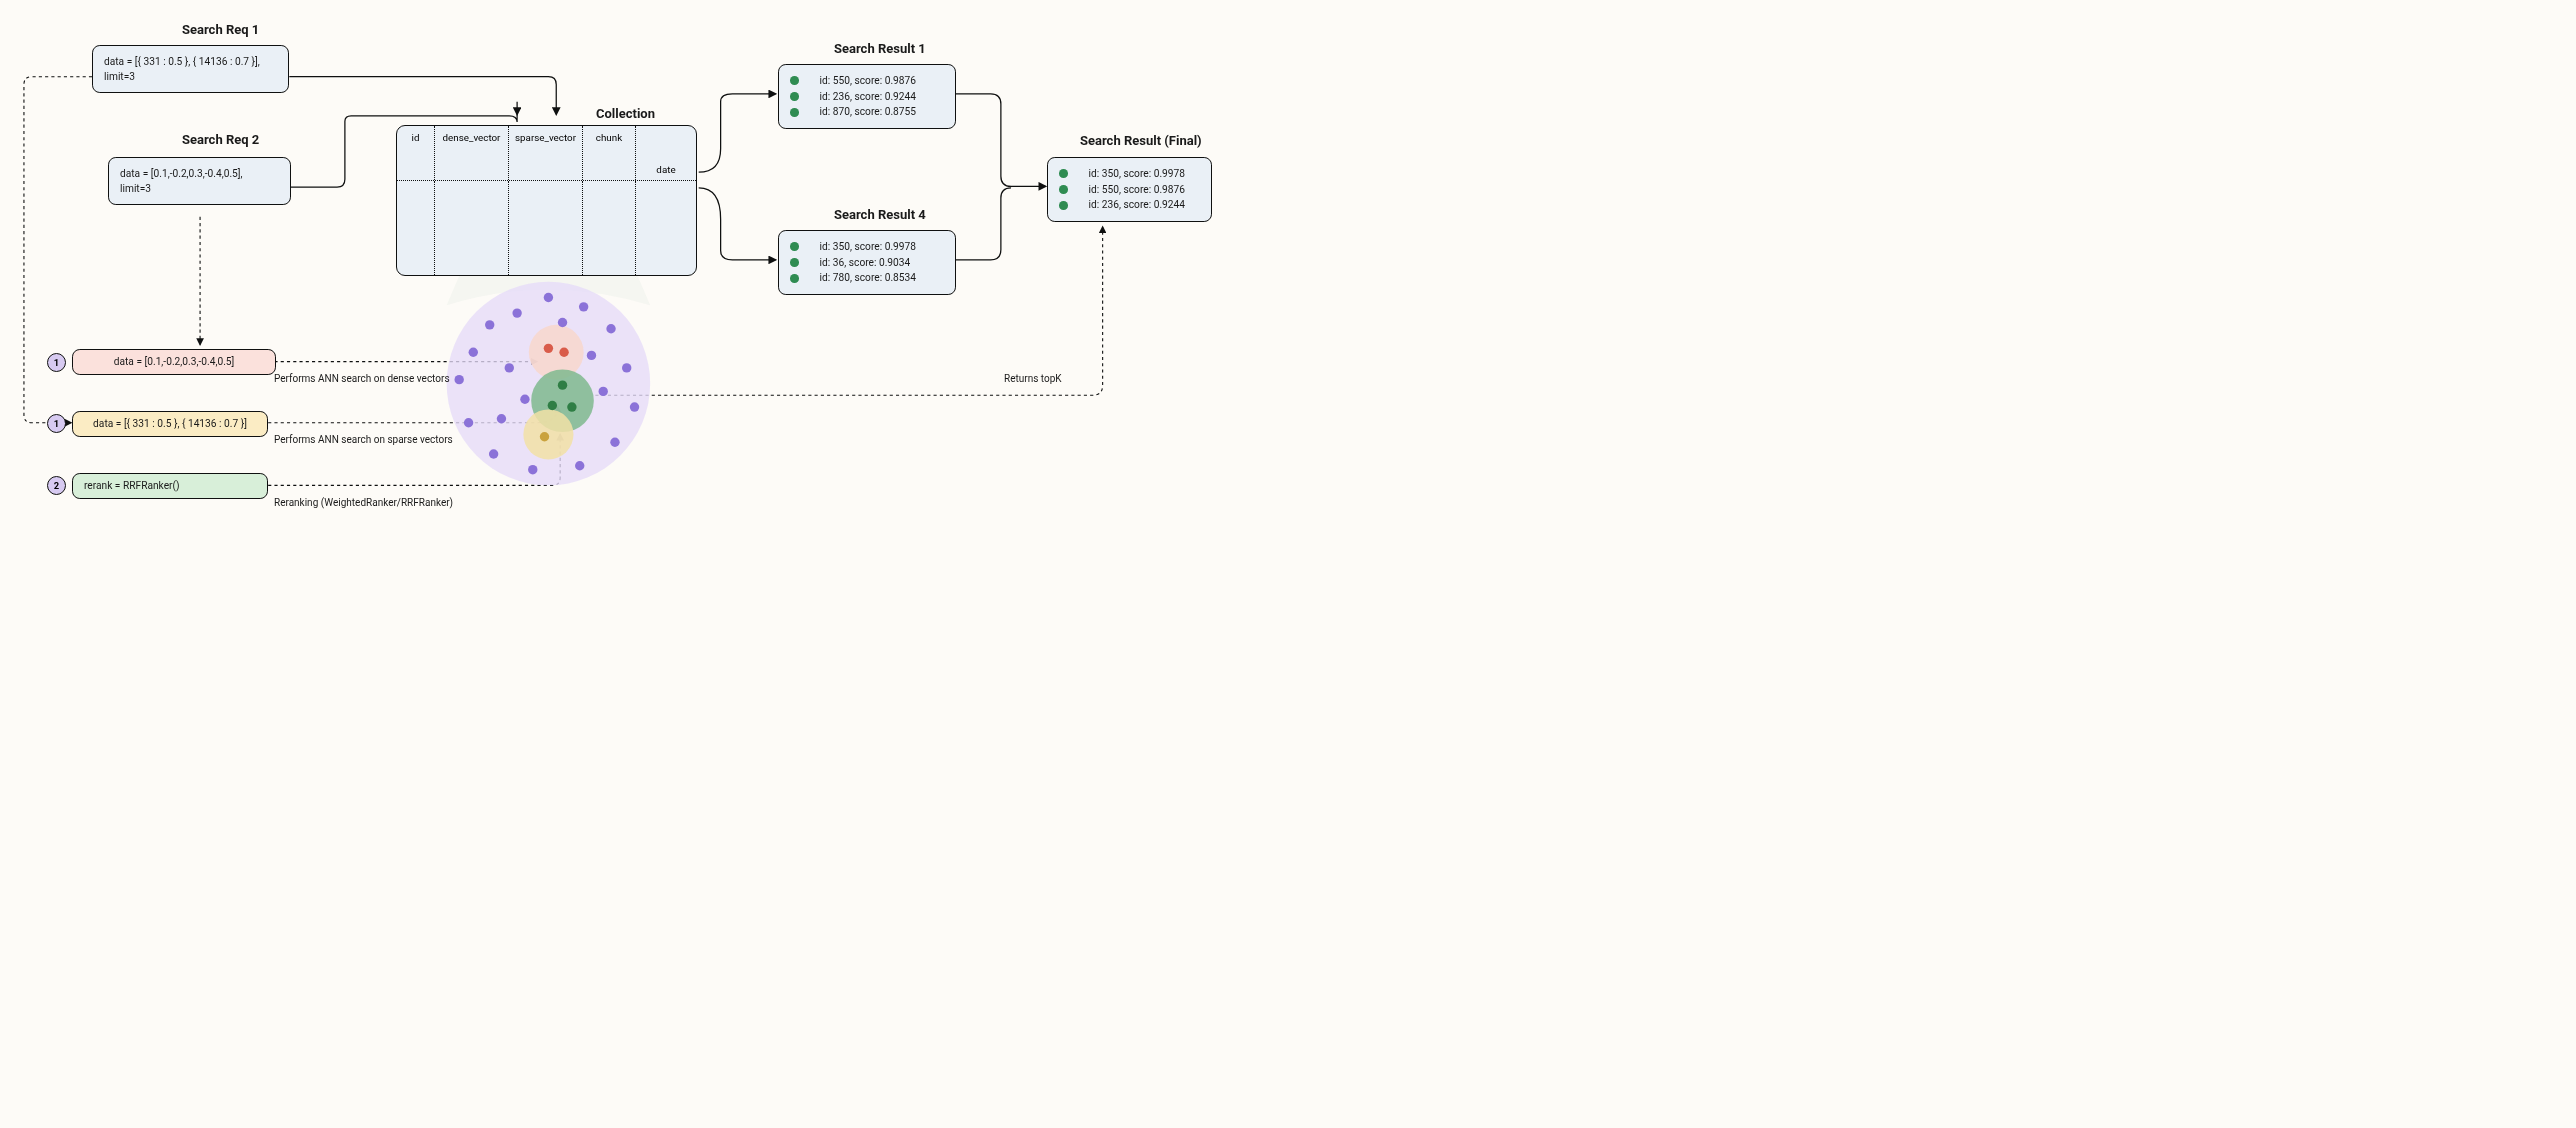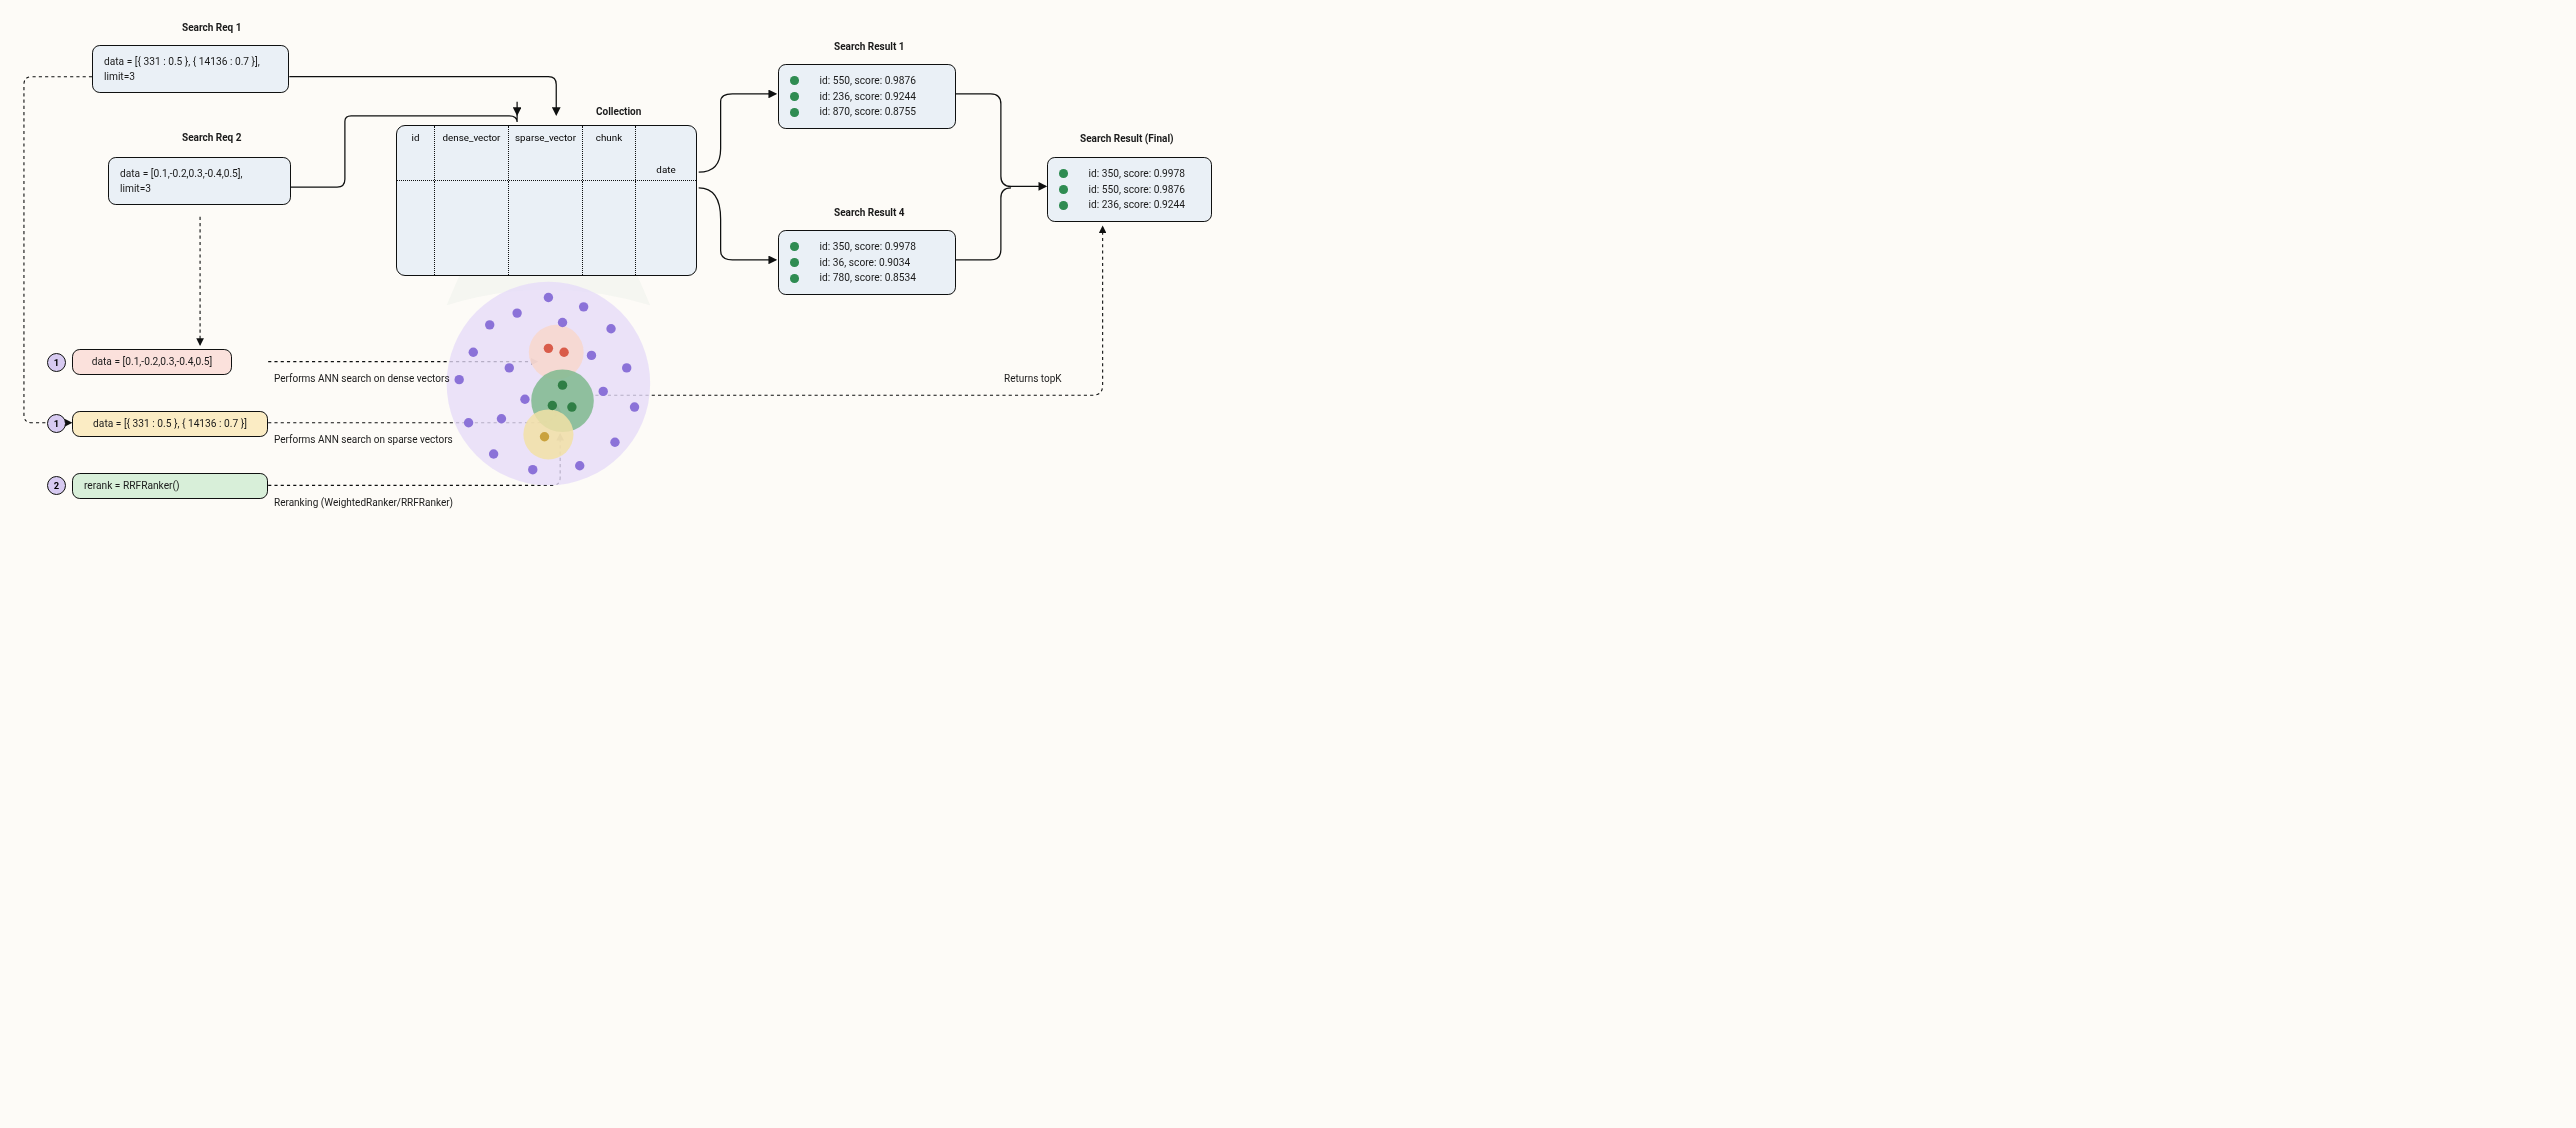--- a/index.html
+++ b/index.html
@@ -8,21 +8,21 @@
     font-family: -apple-system, BlinkMacSystemFont, "Segoe UI", Roboto, "Helvetica Neue", Arial, sans-serif;
     width: 1226px;
     height: 537px;
     position: relative;
     overflow: hidden;
     transform-origin: top left;
   }
   .title {
     position: absolute;
     font-weight: 700;
-    font-size: 10px;
+    font-size: 13px;
     color: #1a1a1a;
   }
   .box {
     position: absolute;
     background: #eaf0f6;
     border: 1.2px solid #0f1010;
     border-radius: 7.8px;
     padding: 7.8px 11px;
     font-size: 10.2px;
     line-height: 1.5;
@@ -216,21 +216,21 @@
   <div class="table-body">
     <div style="width:38px"></div>
       <div style="width:74px"></div>
       <div style="width:74px"></div>
       <div style="width:53px"></div>
       <div style="flex:1"></div>
   </div>
 </div>
 
 <div class="badge" style="left:47px; top:353px">1</div>
-<div class="row-box pink" style="left:72px; top:349px; width:160px; justify-content:center">
+<div class="row-box pink" style="left:72px; top:349px; width:204px; justify-content:center">
   <span>data = [0.1,-0.2,0.3,-0.4,0.5]</span>
 </div>
 <div class="caption" style="left:274px; top:373px">Performs ANN search on dense vectors</div>
 
 <div class="badge" style="left:47px; top:414px">1</div>
 <div class="row-box yellow" style="left:72px; top:411px; width:196px; justify-content:center">
   <span>data = [{ 331 : 0.5 }, { 14136 : 0.7 }]</span>
 </div>
 <div class="caption" style="left:274px; top:434px">Performs ANN search on sparse vectors</div>
 

